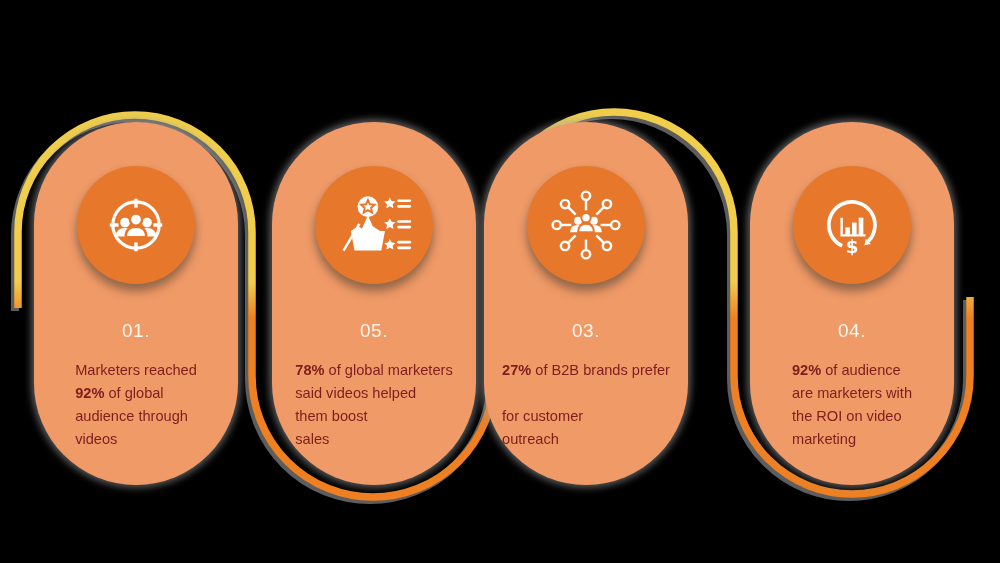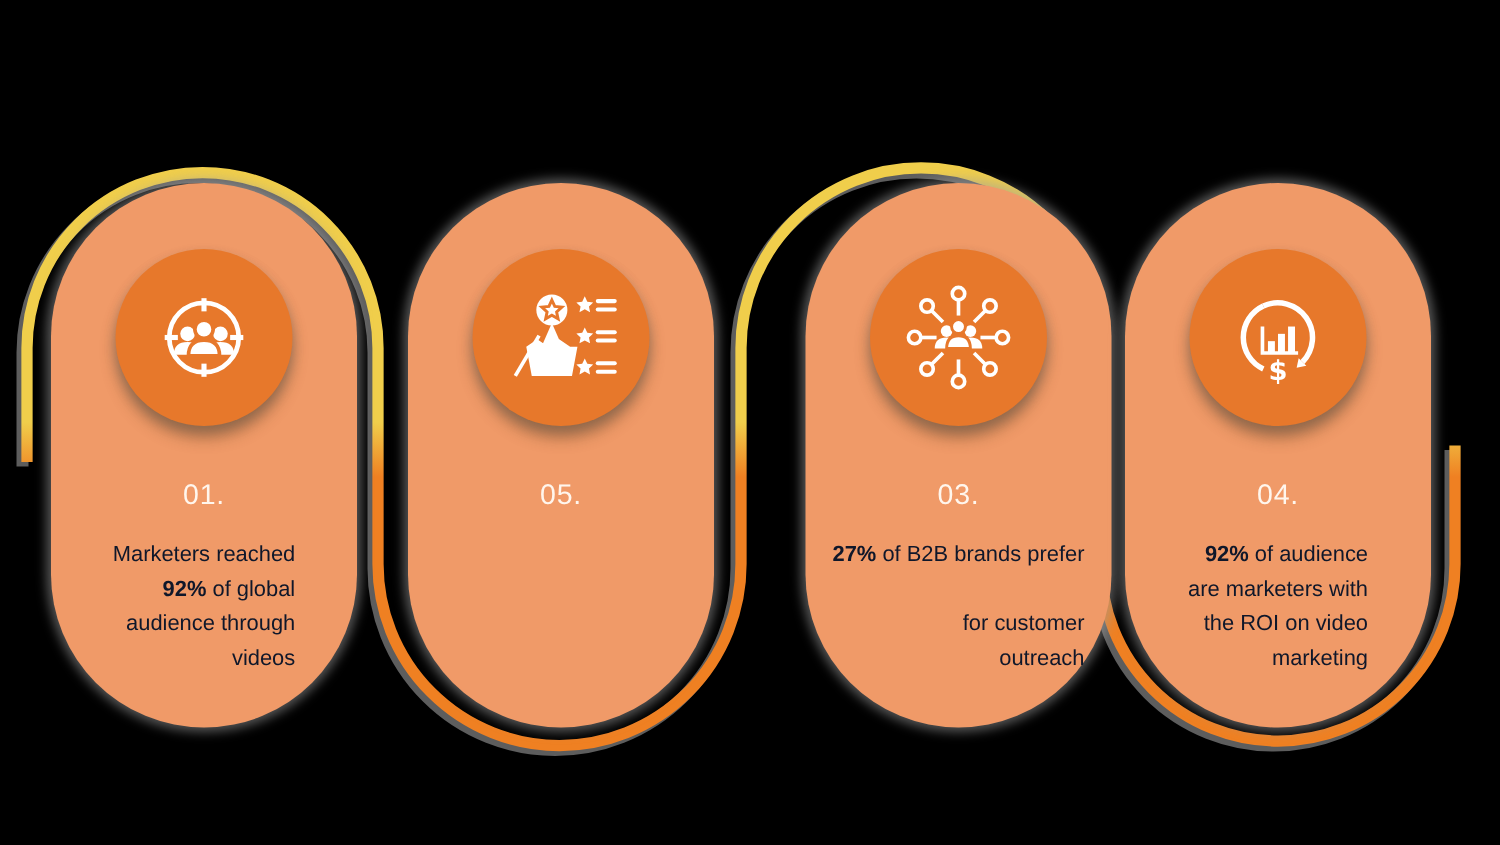--- a/index.html
+++ b/index.html
@@ -22,21 +22,21 @@
     box-shadow:0 8px 10px rgba(96,62,32,0.45), 0 4px 7px rgba(120,120,120,0.45);
     display:flex;align-items:center;justify-content:center;
   }
   .icon-circle svg{width:78px;height:78px;display:block;}
   .step-number{
     margin-top:36px;font-size:19px;line-height:22px;letter-spacing:0.5px;
     color:#FFF6ED;font-weight:400;text-align:left;
   }
   .stat-text{
     margin-top:17px;font-size:14.6px;line-height:23px;
-    color:#0f172a;text-align:right;padding:0 10px;
+    color:#7f1d1d;text-align:left;padding:0 10px;
   }
   .stat-text .b{font-weight:700;}
   .ic{fill:#fff;stroke:none;}
   .ic-stroke{fill:none;stroke:#fff;}
   .ic-sep{fill:#fff;stroke:var(--circle-bg,#E7782B);}
 </style>
 </head>
 <body>
 
 <div class="canvas" style="--bg: #000000; --card-bg: #F09A68; --circle-bg: #E7782B;">
@@ -93,23 +93,24 @@
           <rect class="ic" x="51" y="32.6" width="11.5" height="2.2" rx="1.1"></rect>
         </g>
         <g>
           <path class="ic" d="M45 43.5 L46.4 46.4 L49.6 46.8 L47.3 49 L47.9 52.2 L45 50.6 L42.1 52.2 L42.7 49 L40.4 46.8 L43.6 46.4 Z"></path>
           <rect class="ic" x="51" y="45" width="11.5" height="2.2" rx="1.1"></rect>
           <rect class="ic" x="51" y="49.6" width="11.5" height="2.2" rx="1.1"></rect>
         </g>
       </svg>
     </div>
     <div class="step-number">05.</div>
+    <div class="stat-text"><span class="b">78%</span><span> of global marketers</span><br><span>said videos helped</span><br><span>them boost</span><br><span>sales</span></div>
   </div>
 
-  <div class="card" style="left:537px">
+  <div class="card" style="left:484px">
     <div class="icon-circle">
       <svg viewBox="0 0 64 64" aria-hidden="true">
         <g class="ic-stroke" stroke-width="2">
           <path d="M32 20 L32 11"></path>
             <path d="M32 44 L32 53"></path>
           <path d="M20 32 L11 32"></path>
             <path d="M44 32 L53 32"></path>
           <path d="M23.5 23.5 L17.2 17.2"></path>
             <path d="M40.5 23.5 L46.8 17.2"></path>
           <path d="M23.5 40.5 L17.2 46.8"></path>

